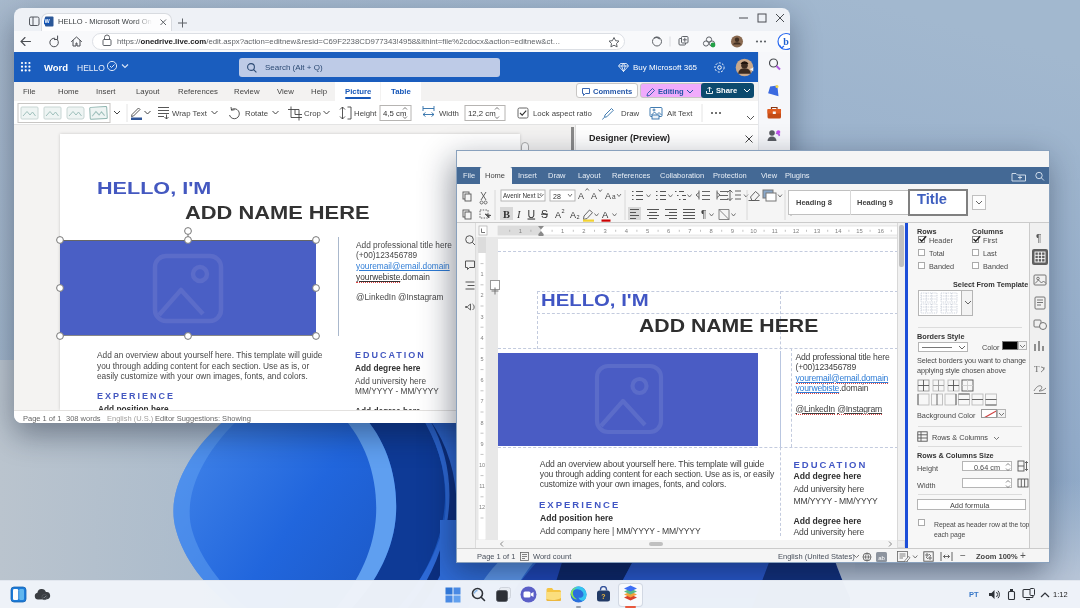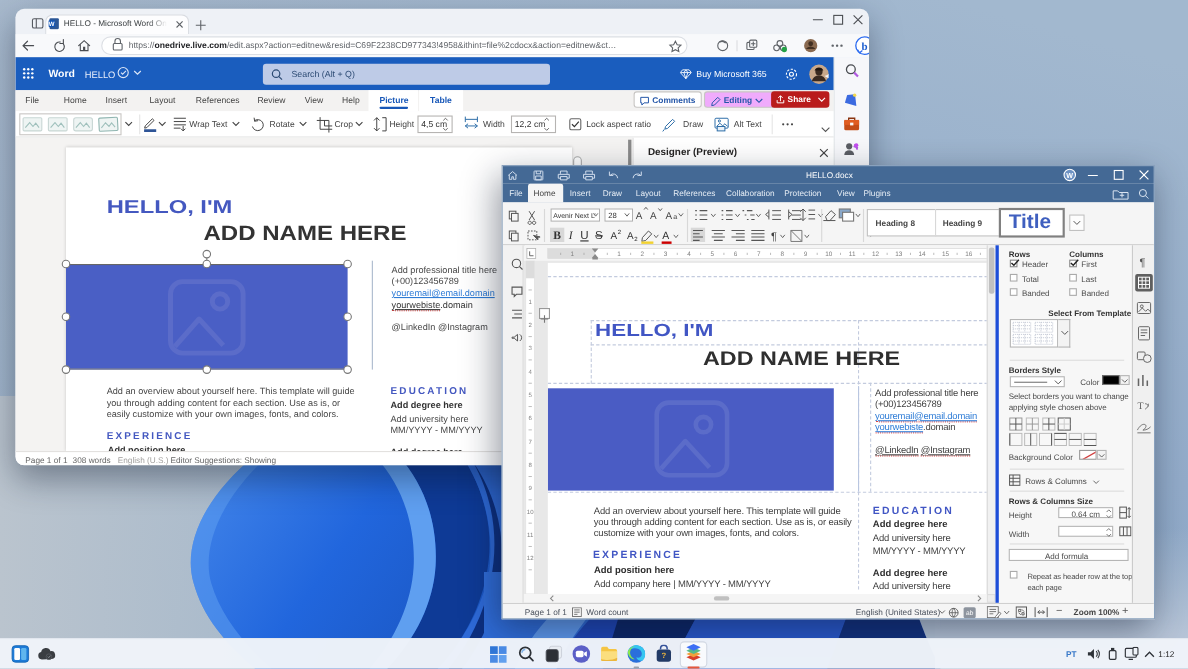--- a/index.html
+++ b/index.html
@@ -240,21 +240,21 @@
     </div>
     <div class="abs" style="left:626px;top:1px;width:74px;height:15px;border:1px solid #c8c6c4;border-radius:3px;background:#f0abfc;">
       <svg class="abs" style="left:5px;top:2.5px" width="10" height="10" viewBox="0 0 10 10">
             <path d="M 6.5 1.5 l 2 2 l -5 5 l -2.5 0.5 l 0.5 -2.5 Z" fill="none" stroke="#2456a8" stroke-width="0.9"></path>
           </svg>
       <div class="etxt" style="left:17px;top:3px;font-size:7.6px;color:#2456a8;font-weight:bold;">Editing</div>
       <svg class="abs" style="left:45px;top:5px" width="8" height="6" viewBox="0 0 8 6">
             <path d="M 1 1 l 3 3 l 3 -3" fill="none" stroke="#2456a8" stroke-width="1"></path>
           </svg>
     </div>
-    <div class="abs" style="left:687px;top:1px;width:53px;height:15px;background:#b91c1c;border-radius:3px;">
+    <div class="abs" style="left:687px;top:1px;width:53px;height:15px;background:#0c4a6e;border-radius:3px;">
       <svg class="abs" style="left:4px;top:3px" width="9" height="9" viewBox="0 0 9 9">
             <path d="M 4.5 6 V 1.2 M 2.5 3 l 2 -2 l 2 2 M 1.5 5 v 2.5 h 6 V 5" fill="none" stroke="#fff" stroke-width="0.9"></path>
           </svg>
       <div class="etxt" style="left:15px;top:3px;font-size:7.6px;color:#fff;font-weight:bold;">Share</div>
       <svg class="abs" style="left:42px;top:5px" width="8" height="6" viewBox="0 0 8 6">
             <path d="M 1 1 l 3 3 l 3 -3" fill="none" stroke="#fff" stroke-width="1"></path>
           </svg>
     </div>
   </div>
 
@@ -398,39 +398,20 @@
         <circle cx="6" cy="6" r="2.8" fill="#5a5d63"></circle>
         <path d="M 1.5 14 a 4.5 4.5 0 0 1 9 0 Z" fill="#5a5d63"></path>
         <path d="M 11 4 l 2.5 5 M 10 6 l 4 1.5" stroke="#b05ae0" stroke-width="1.6"></path>
         <circle cx="12.5" cy="5" r="1.8" fill="#c44cf0"></circle>
       </g>
     </svg>
   </div>
 </div>
 
 <div id="oo">
-  <div id="ootitle">
-    <svg class="abs" style="left:0;top:0" width="592" height="16" viewBox="0 0 592 16">
-      <g fill="none" stroke="#cfdcec" stroke-width="0.9">
-        <path d="M 5 8.5 l 4 -3.5 l 4 3.5 M 6 8 v 4 h 2.3 v -2.3 h 1.4 v 2.3 H 12 V 8"></path>
-        <rect x="28.5" y="4.5" width="8" height="8" rx="0.5"></rect>
-            <path d="M 30.5 4.5 v 2.5 h 4 v -2.5 M 30 9 h 5 v 3.5 h -5 Z"></path>
-        <path d="M 52.5 7 v -2.5 h 6 V 7 M 52.5 11 h -2 V 7.5 h 10 V 11 h -2 M 52.5 9.5 h 6 v 3 h -6 Z"></path>
-        <path d="M 75.5 7 v -2.5 h 6 V 7 M 75.5 11 h -2 V 7.5 h 10 V 11 h -2 M 75.5 9.5 h 6 v 3 h -6 Z"></path>
-        <path d="M 104.5 11 a 4 4 0 0 0 -7 -2.5 m -0.5 -3.5 v 3.5 h 3.5"></path>
-        <path d="M 118.5 11 a 4 4 0 0 1 7 -2.5 m 0.5 -3.5 v 3.5 h -3.5"></path>
-      </g>
-      <text x="297" y="11" text-anchor="middle" font-size="7.5" fill="#fff" font-family="Liberation Sans">HELLO.docx</text>
-      <circle cx="515.5" cy="8" r="5.2" fill="#6e93c4" stroke="#fff" stroke-width="1"></circle>
-      <text x="515.5" y="10.5" text-anchor="middle" font-size="6.5" font-weight="bold" fill="#fff" font-family="Liberation Sans">W</text>
-      <path d="M 532 8.5 h 9" stroke="#fff" stroke-width="1"></path>
-      <rect x="556" y="4" width="8" height="8" fill="none" stroke="#fff" stroke-width="1"></rect>
-      <path d="M 579 4 l 8 8 M 587 4 l -8 8" stroke="#fff" stroke-width="1"></path>
-    </svg>
-  </div>
   <div id="ootabs">
     <div class="abs" style="left:22.5px;top:0;width:32px;height:17px;background:#f5f5f5;border-radius:2px 2px 0 0;"></div>
     <div class="ootxt" style="left:6px;top:4px;font-size:7.5px;color:#e6edf5;">File</div>
     <div class="ootxt" style="left:28px;top:4px;font-size:7.5px;color:#444;">Home</div>
     <div class="ootxt" style="left:61px;top:4px;font-size:7.5px;color:#e6edf5;">Insert</div>
     <div class="ootxt" style="left:91px;top:4px;font-size:7.5px;color:#e6edf5;">Draw</div>
     <div class="ootxt" style="left:121px;top:4px;font-size:7.5px;color:#e6edf5;">Layout</div>
     <div class="ootxt" style="left:155px;top:4px;font-size:7.5px;color:#e6edf5;">References</div>
     <div class="ootxt" style="left:203px;top:4px;font-size:7.5px;color:#e6edf5;">Collaboration</div>
     <div class="ootxt" style="left:256px;top:4px;font-size:7.5px;color:#e6edf5;">Protection</div>
@@ -526,21 +507,21 @@
           </g>
       <g fill="none" stroke="#555" stroke-width="0.9">
         <path d="M 336 24.5 a 2.8 2.8 0 0 1 4 4 l -1 1 l -4 -4 Z M 336.5 29 l -2.5 2.5 m 4 -8 l 4.5 4.5"></path>
       </g>
     </svg>
     <div class="abs" style="left:331px;top:5.5px;width:179px;height:25px;background:#fff;border:1px solid #c0c0c0;"></div>
     <div class="abs" style="left:393px;top:5.5px;width:1px;height:25px;background:#d8d8d8;"></div>
     <div class="abs" style="left:451px;top:4.5px;width:60px;height:27px;border:2px solid #808080;background:#fff;"></div>
     <div class="ootxt" style="left:339px;top:14px;font-size:7.5px;font-weight:bold;color:#444;">Heading 8</div>
     <div class="ootxt" style="left:400px;top:14px;font-size:7.5px;font-weight:bold;color:#444;">Heading 9</div>
-    <div class="ootxt" style="left:460px;top:7px;font-size:18px;font-weight:bold;color:#3f5fbf;"><span class="sx" style="transform:scaleX(1.05);">Title</span></div>
+    <div class="ootxt" style="left:460px;top:7px;font-size:14px;font-weight:bold;color:#3f5fbf;"><span class="sx" style="transform:scaleX(1.05);">Title</span></div>
     <div class="abs" style="left:515px;top:11px;width:14px;height:15px;border:1px solid #c0c0c0;background:#fdfdfd;"></div>
     <svg class="abs" style="left:518px;top:16px" width="8" height="6" viewBox="0 0 8 6">
           <path d="M 1 1 l 3 3 l 3 -3" fill="none" stroke="#555" stroke-width="0.9"></path>
         </svg>
   </div>
 
   <div id="ooruler">
     <svg class="abs" style="left:0;top:0" width="428" height="14" viewBox="0 0 428 14">
       <rect x="0" y="0" width="428" height="14" fill="#f5f5f5"></rect>
       <rect x="21" y="3" width="400" height="9" fill="#fff" stroke="#d0d0d0" stroke-width="0.5"></rect>

